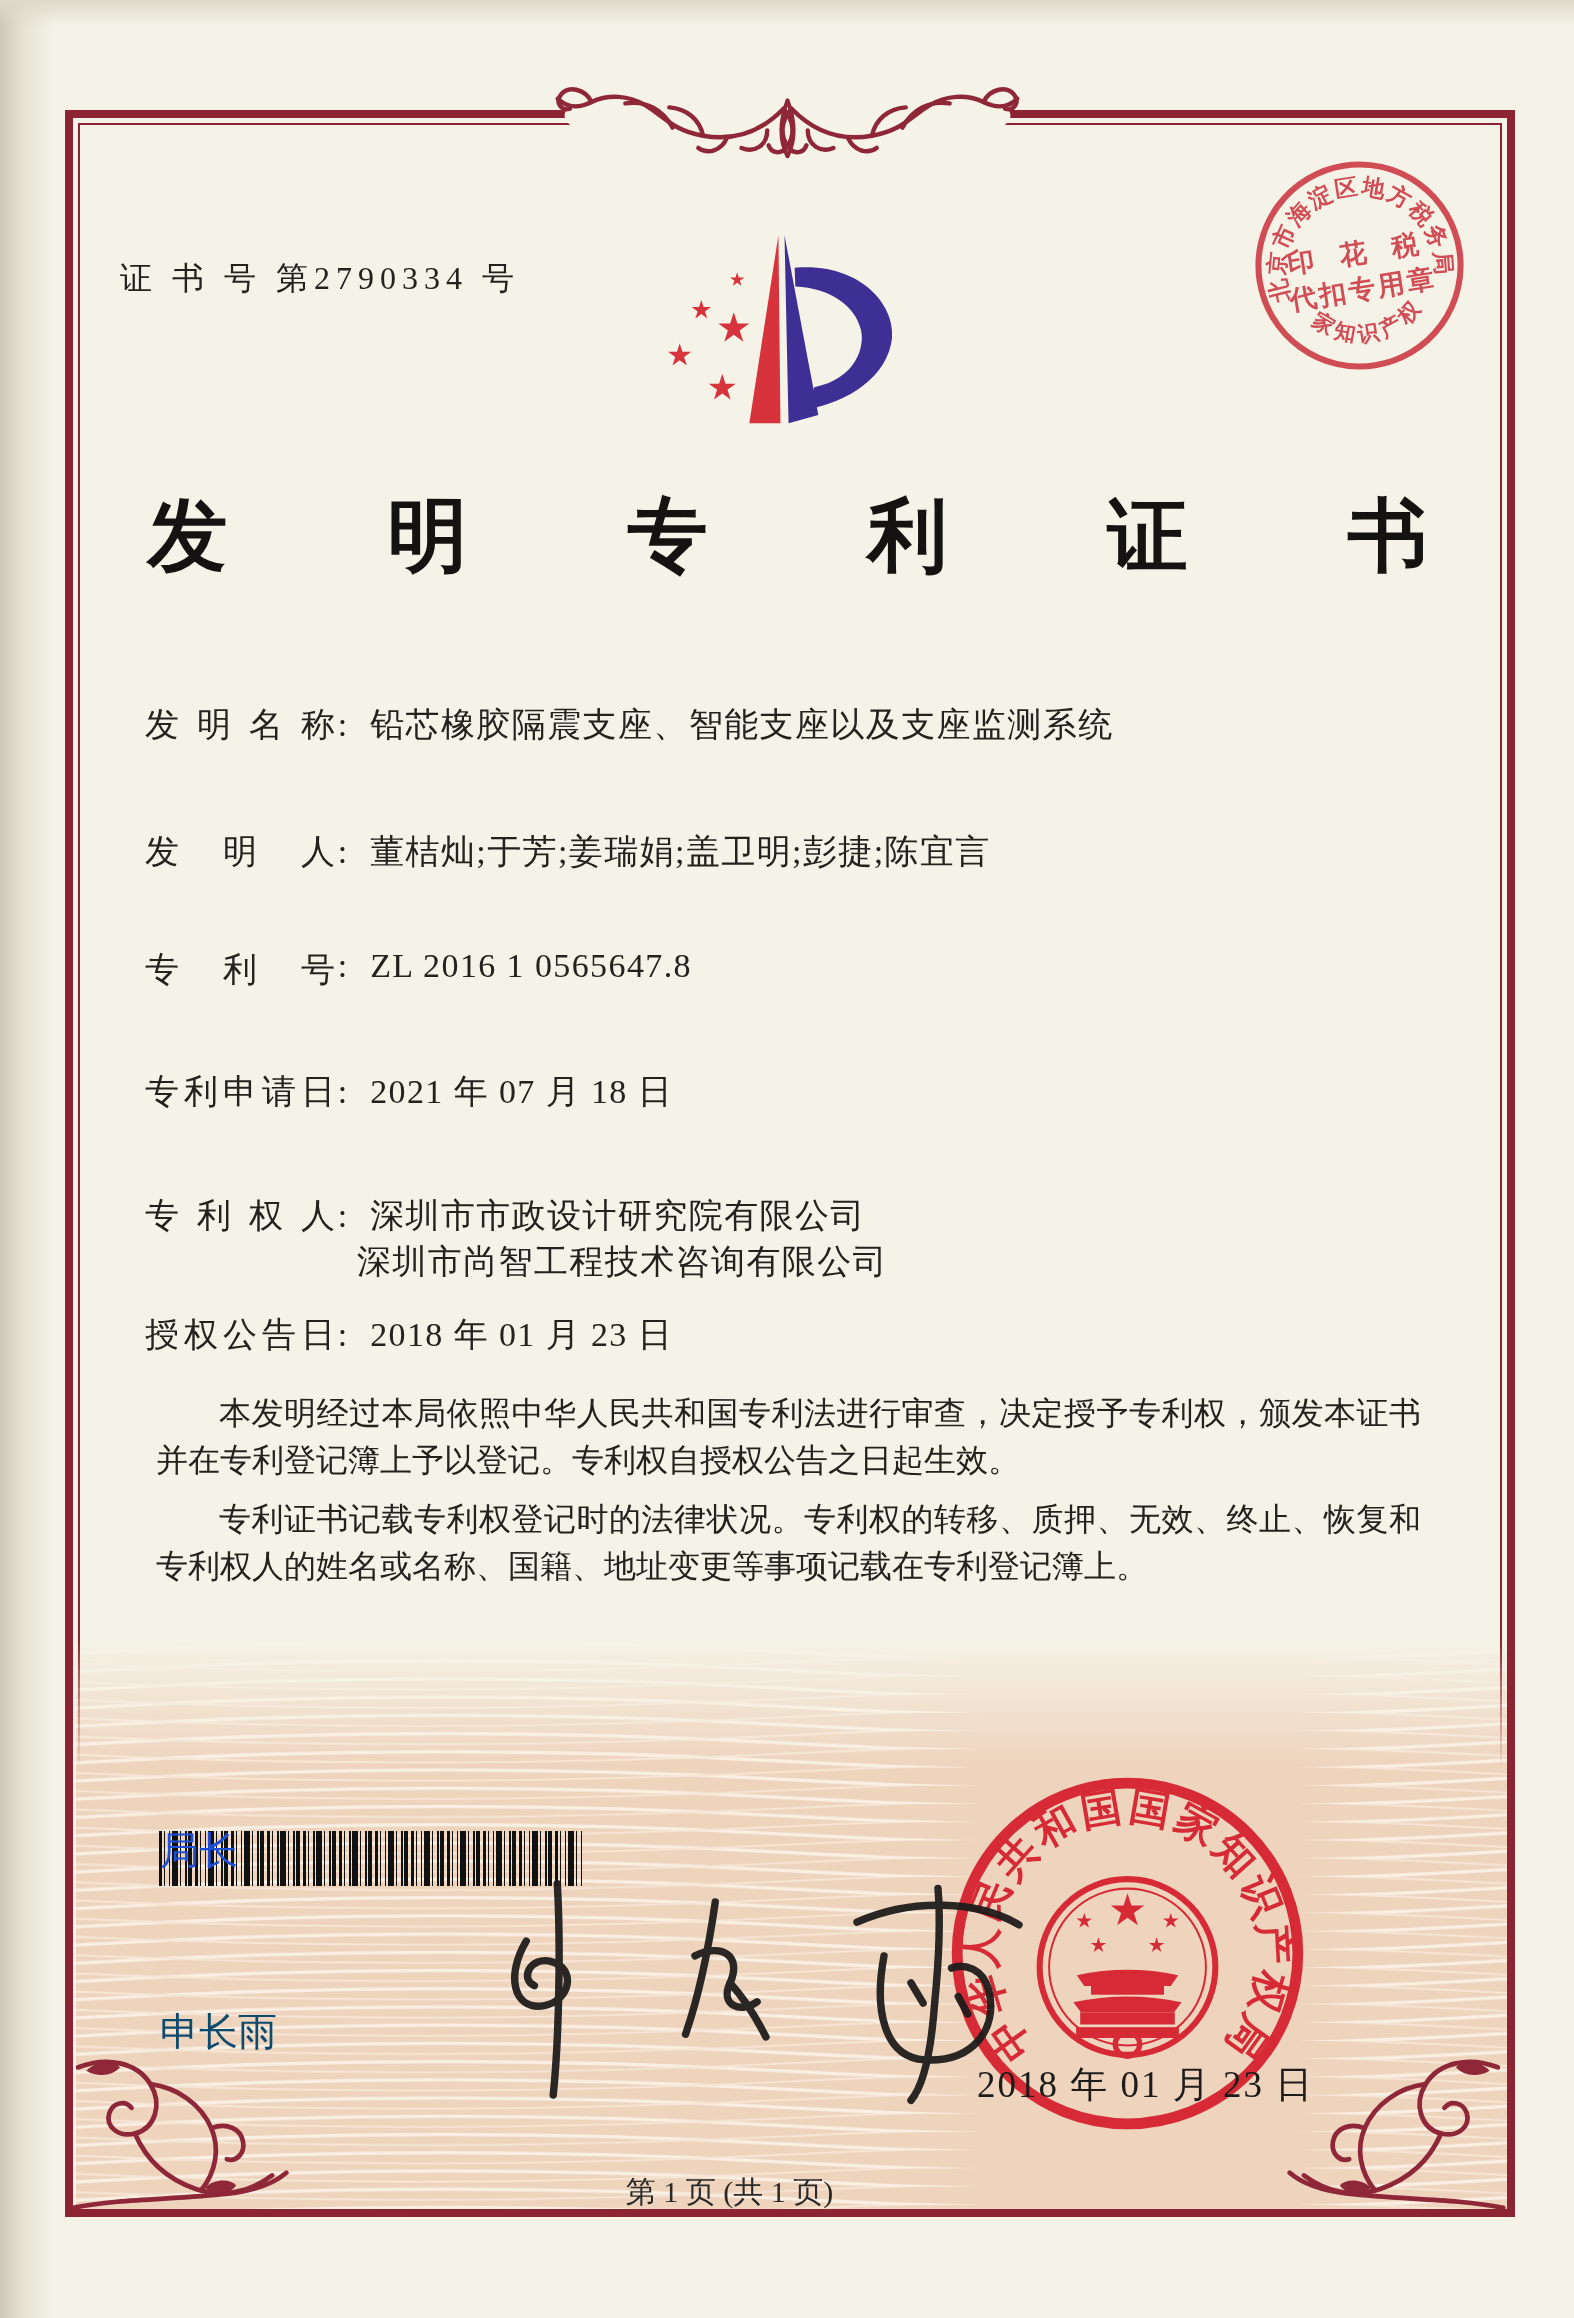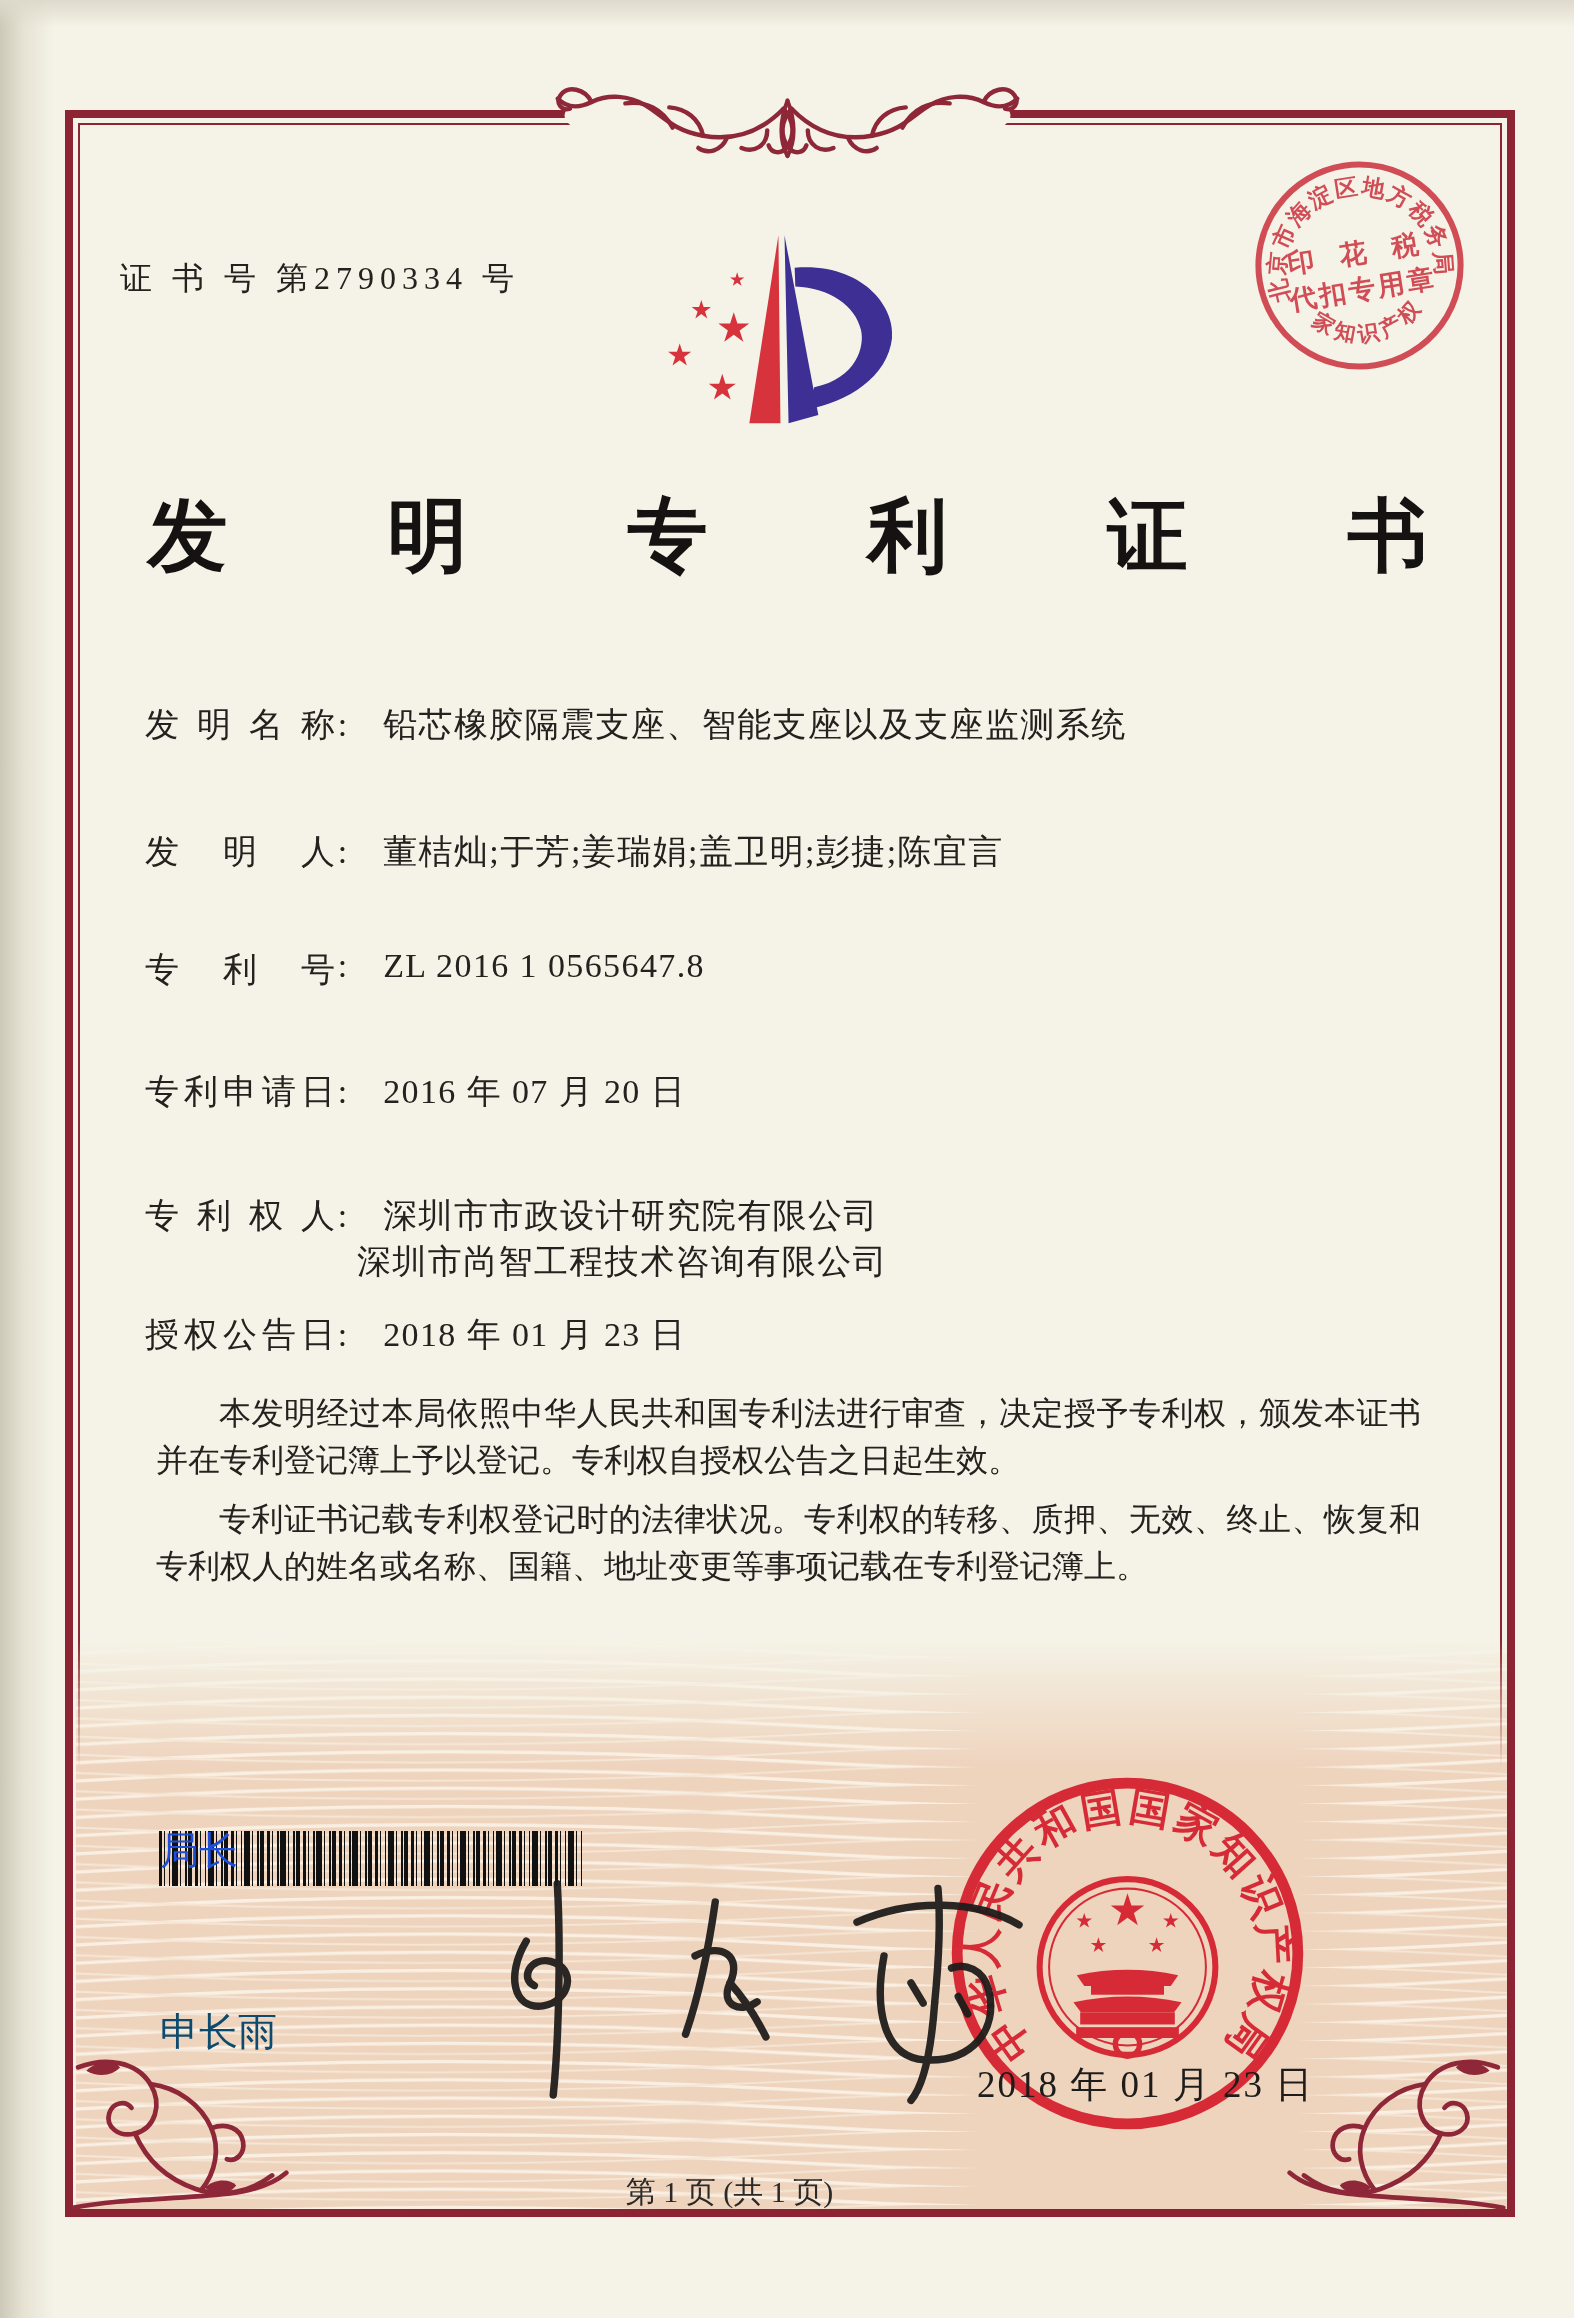--- a/index.html
+++ b/index.html
@@ -30,21 +30,21 @@
 
   .cert-no{position:absolute;left:120px;top:257px;font-size:32px;letter-spacing:6px;
     color:#23221f;z-index:2;}
 
   .doc-title{position:absolute;left:35px;top:483px;width:1575px;text-align:center;
     font-size:80px;font-weight:700;letter-spacing:70px;color:#141312;z-index:2;}
 
   .field-row{position:absolute;left:145px;font-size:34px;color:#23221f;z-index:2;white-space:nowrap;}
   .flabel{display:inline-block;width:190px;text-align:justify;text-align-last:justify;vertical-align:top;}
   .fcolon{display:inline-block;margin-left:2.7px;}
-  .fval{display:inline-block;margin-left:36px;letter-spacing:1.4px;}
+  .fval{display:inline-block;margin-left:23px;letter-spacing:1.4px;}
 
   .body-text{position:absolute;left:144px;top:1378px;width:1289px;z-index:2;
     font-size:32px;line-height:47px;text-align:justify;color:#23221f;}
   .body-text p{margin:12px;text-indent:63px;}
 
   .barcode{position:absolute;left:159px;top:1831px;width:423px;height:55px;z-index:2;
     background:repeating-linear-gradient(90deg,
       #111 0 2.7px,transparent 2.7px 4.7px,
       #111 4.7px 6px,transparent 6px 10px,
       #111 10px 11.5px,transparent 11.5px 13.5px,
@@ -155,21 +155,21 @@
 <div class="field-row" style="top:702px">
   <span class="flabel">发 明 名 称</span><span class="fcolon">:</span><span class="fval">铅芯橡胶隔震支座、智能支座以及支座监测系统</span>
 </div>
 <div class="field-row" style="top:829px">
   <span class="flabel">发 明 人</span><span class="fcolon">:</span><span class="fval">董桔灿;于芳;姜瑞娟;盖卫明;彭捷;陈宜言</span>
 </div>
 <div class="field-row" style="top:947px">
   <span class="flabel">专 利 号</span><span class="fcolon">:</span><span class="fval">ZL 2016 1 0565647.8</span>
 </div>
 <div class="field-row" style="top:1069px">
-  <span class="flabel">专利申请日</span><span class="fcolon">:</span><span class="fval">2016 年 07 月 20 日</span>
+  <span class="flabel">专利申请日</span><span class="fcolon">:</span><span class="fval">2021 年 07 月 18 日</span>
 </div>
 <div class="field-row" style="top:1193px">
   <span class="flabel">专 利 权 人</span><span class="fcolon">:</span><span class="fval">深圳市市政设计研究院有限公司</span>
 </div>
 <div class="field-row" style="top:1239px">
   <span class="fval" style="margin-left:212px">深圳市尚智工程技术咨询有限公司</span>
 </div>
 <div class="field-row" style="top:1312px">
   <span class="flabel">授权公告日</span><span class="fcolon">:</span><span class="fval">2018 年 01 月 23 日</span>
 </div>

